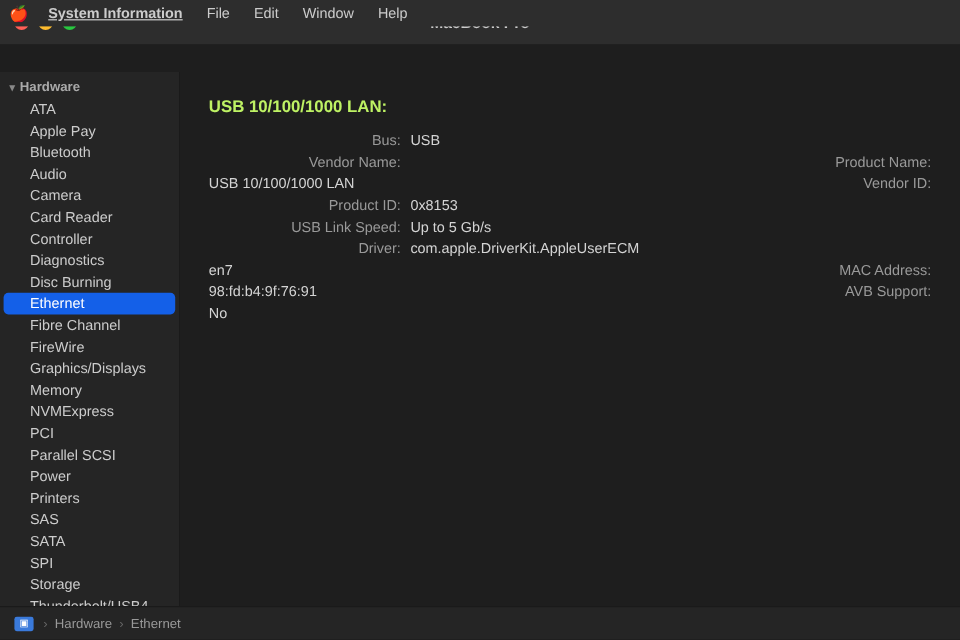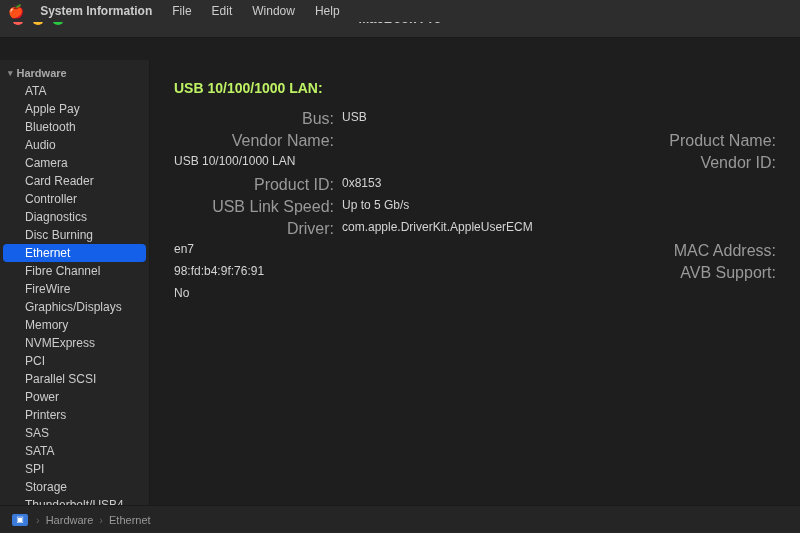--- a/index.html
+++ b/index.html
@@ -68,20 +68,21 @@
     }
     .menubar-item {
       padding: 2px 8px;
       font-size: 12px;
       color: #cccccc;
       cursor: pointer;
       border-radius: 4px;
     }
     .menubar-appname {
       font-weight: 700;
+      text-decoration: underline;
     }
 
     
     .app-container {
       display: flex;
       flex: 1;
       overflow: hidden;
       margin-top: 22px;
     }
 
@@ -145,21 +146,21 @@
       margin-bottom: 14px;
     }
 
     .info-table {
       display: grid;
       grid-template-columns: 160px 1fr;
       gap: 4px 8px;
     }
     .info-label {
       color: #999999;
-      font-size: 16px;
+      font-size: 12px;
       text-align: right;
     }
     .info-value {
       color: #d4d4d4;
       font-size: 12px;
     }
 
     
     .bottom-bar {
       height: 28px;

